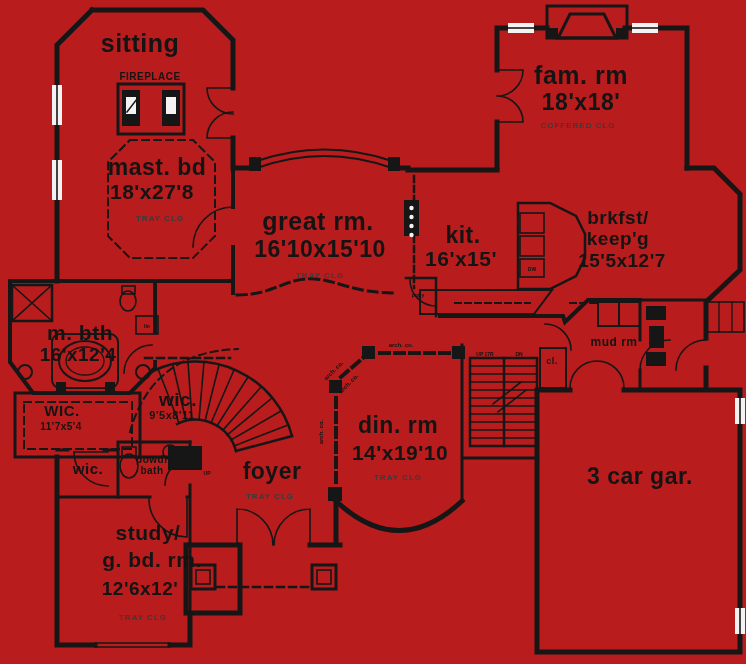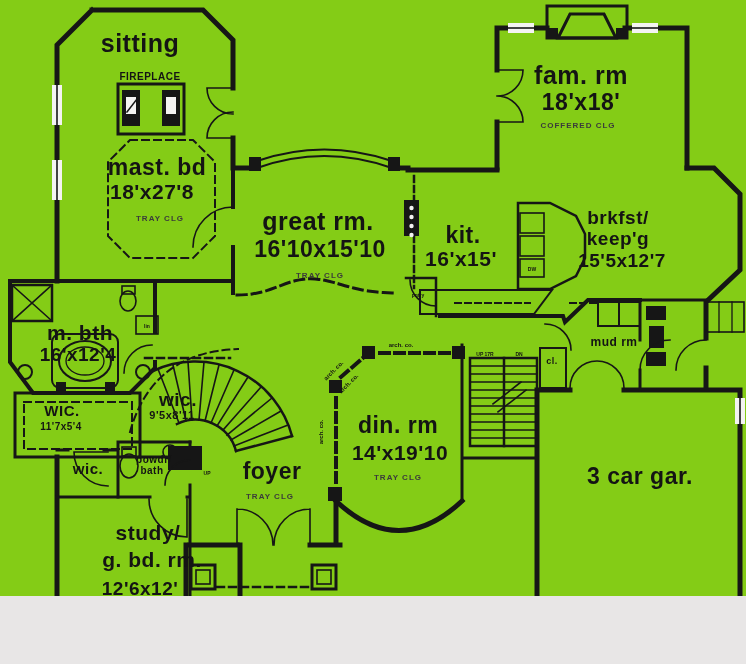--- a/index.html
+++ b/index.html
@@ -1,16 +1,16 @@
 <!DOCTYPE html>
 <html><head>
 <meta charset="utf-8">
 <style>
   html,body{margin:0;padding:0;background:#e8e6e6;}
-  #stage{position:relative;width:746px;height:596px;background:#84cc16;overflow:hidden;
+  #stage{position:relative;width:746px;height:664px;background:#b91c1c;overflow:hidden;
          font-family:"Liberation Sans",sans-serif;}
   svg{position:absolute;inset:0;}
   .wall{fill:none;stroke:#161616;stroke-linecap:square;}
   .w5{stroke-width:5;} .w4{stroke-width:4;} .w3{stroke-width:3;} .w25{stroke-width:2.5;}
   .w2{stroke-width:2;} .w16{stroke-width:1.6;} .w13{stroke-width:1.3;}
   .dashA{stroke-dasharray:9 6;} .dashB{stroke-dasharray:7 5;} .dashC{stroke-dasharray:6 4;}
   .fillink{fill:#161616;stroke:none;}
   .fillbg{fill:#f4f3f2;stroke:none;}
   .lbl{font-family:"Liberation Sans",sans-serif;font-weight:700;fill:#141414;
        text-anchor:middle;letter-spacing:0.5px;}

